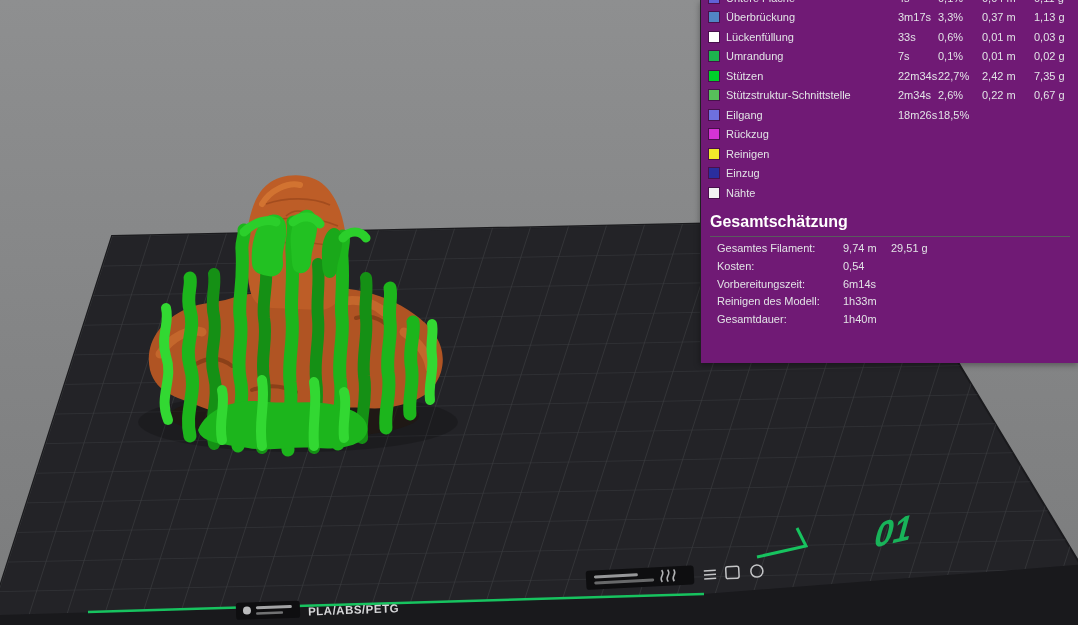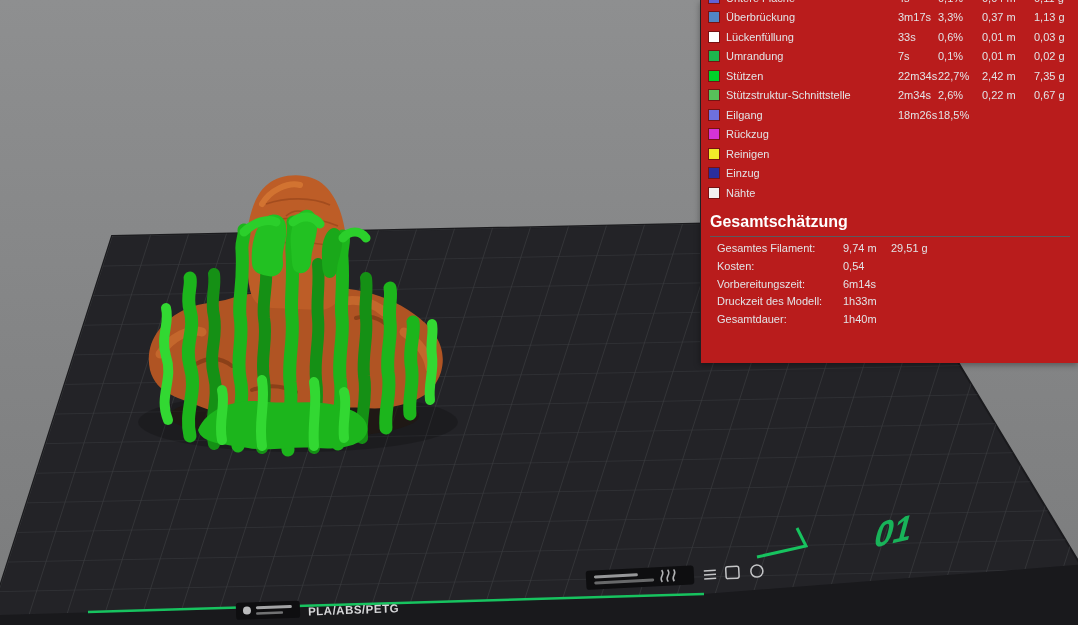--- a/index.html
+++ b/index.html
@@ -3,21 +3,21 @@
 <meta charset="utf-8">
 <style>
   *{margin:0;padding:0;box-sizing:border-box}
   html,body{width:1078px;height:625px;overflow:hidden;background:#858687;
     font-family:"Liberation Sans",sans-serif}
   .stage{position:relative;width:1078px;height:625px}
   .viewport-svg{position:absolute;left:0;top:0}
 
   
   .panel{position:absolute;top:0;right:0;width:378px;height:363px;
-    background:#b91c1c;color:#e2e3e6;font-size:11px;overflow:hidden;
+    background:#701a75;color:#e2e3e6;font-size:11px;overflow:hidden;
     border-left:1px solid #202023;box-shadow:0 2px 6px rgba(0,0,0,.35)}
   .frows{margin-top:-12px}
   .frow{display:flex;align-items:center;height:19.5px;padding:0 8px;white-space:nowrap}
   .sw{width:10px;height:10px;margin-right:7px;flex:none;box-shadow:0 0 0 1px rgba(0,0,0,.35)}
   .f-label{width:172px;flex:none;overflow:hidden;text-overflow:ellipsis}
   .f-time{width:40px;flex:none}
   .f-pct{width:44px;flex:none}
   .f-m{width:52px;flex:none}
   .f-g{flex:1}
   .sum-title{font-weight:700;color:#ffffff;padding:10px 8px 5px 9px;font-size:16px}
@@ -243,21 +243,21 @@
       <span class="s-label">Kosten:</span>
       <span class="s-v1">0,54</span>
       <span class="s-v2"></span>
     </div>
     <div class="srow">
       <span class="s-label">Vorbereitungszeit:</span>
       <span class="s-v1">6m14s</span>
       <span class="s-v2"></span>
     </div>
     <div class="srow">
-      <span class="s-label">Druckzeit des Modell:</span>
+      <span class="s-label">Reinigen des Modell:</span>
       <span class="s-v1">1h33m</span>
       <span class="s-v2"></span>
     </div>
     <div class="srow">
       <span class="s-label">Gesamtdauer:</span>
       <span class="s-v1">1h40m</span>
       <span class="s-v2"></span>
     </div>
   </div>
 </aside>

